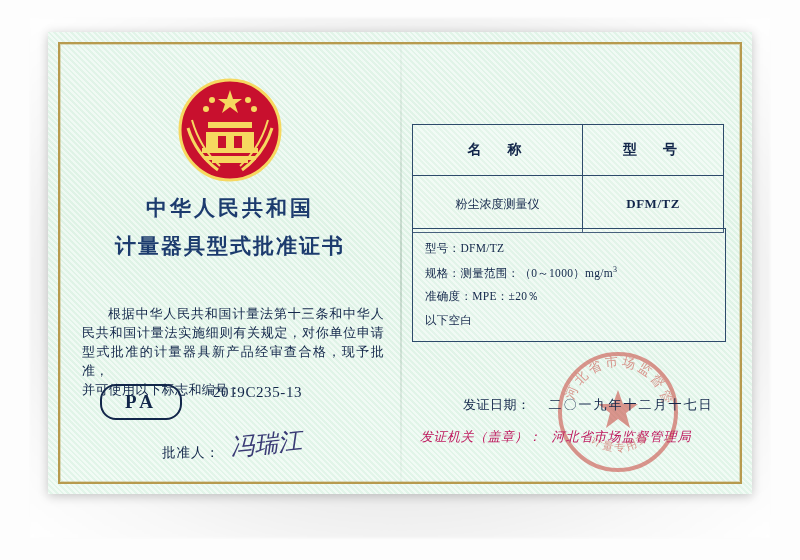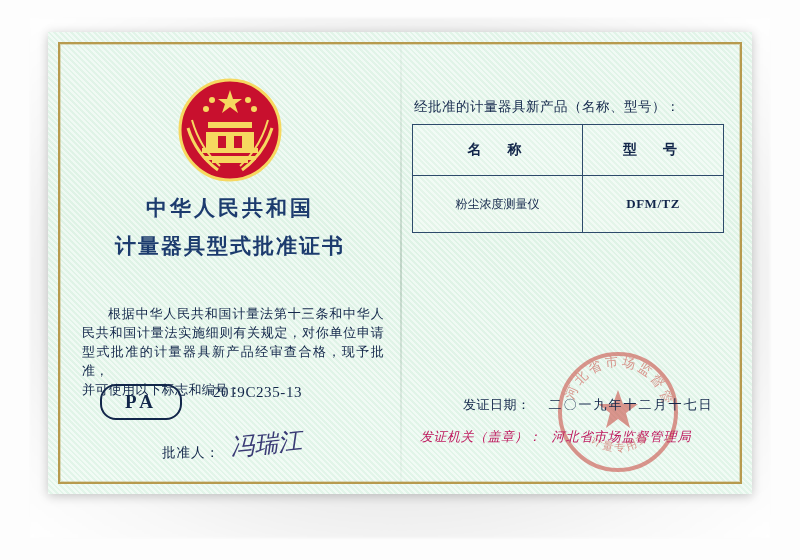--- a/index.html
+++ b/index.html
@@ -372,35 +372,40 @@
         <div class="pa-mark">PA</div>
         <div class="pa-number">2019C235-13</div>
       </div>
 
       <div class="approver-row">批准人：</div>
       <div class="signature">冯瑞江</div>
     </div>
 
     <div class="right-panel">
 
-      <div class="right-heading">经批准的计量器具新产品（名称、型号）：</div>
 
       <table class="prod-table">
         <tbody>
             <tr>
           <th>名　称</th>
           <th>型　号</th>
         </tr>
         <tr>
           <td>粉尘浓度测量仪</td>
           <td class="model">DFM/TZ</td>
         </tr>
       </tbody>
         </table>
 
+      <div class="spec-box">
+        <div class="line l1">型号：DFM/TZ</div>
+        <div class="line l2"><span>规格：</span><span>测量范围：（0～1000）mg/m</span><span class="sup">3</span></div>
+        <div class="line l3">准确度：MPE：±20％</div>
+        <div class="line l4">以下空白</div>
+      </div>
 
       <div class="seal">
         <svg width="132" height="132" viewBox="0 0 132 132" aria-hidden="true">
           <circle cx="66" cy="66" r="58" fill="none" stroke="#c8433a" stroke-width="4"></circle>
           <polygon points="66,44 71,58 86,58 74,67 78,82 66,73 54,82 58,67 46,58 61,58" fill="#c8433a"></polygon>
           <path id="sealTop" d="M 20 66 A 46 46 0 0 1 112 66" fill="none"></path>
           <text font-family="Liberation Serif, serif" font-size="13" fill="#c8433a" letter-spacing="3">
             <textPath href="#sealTop" startOffset="8%">河北省市场监督管理局</textPath>
           </text>
           <path id="sealBottom" d="M 26 76 A 42 42 0 0 0 106 76" fill="none"></path>

